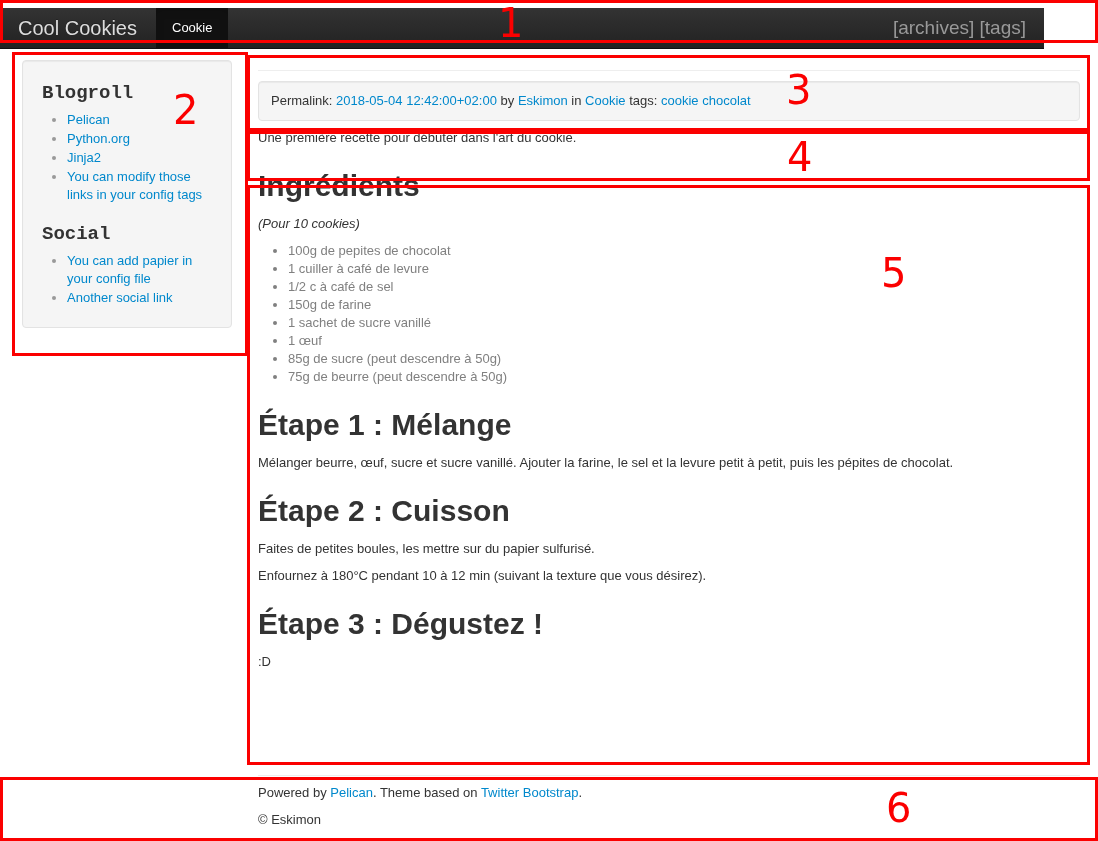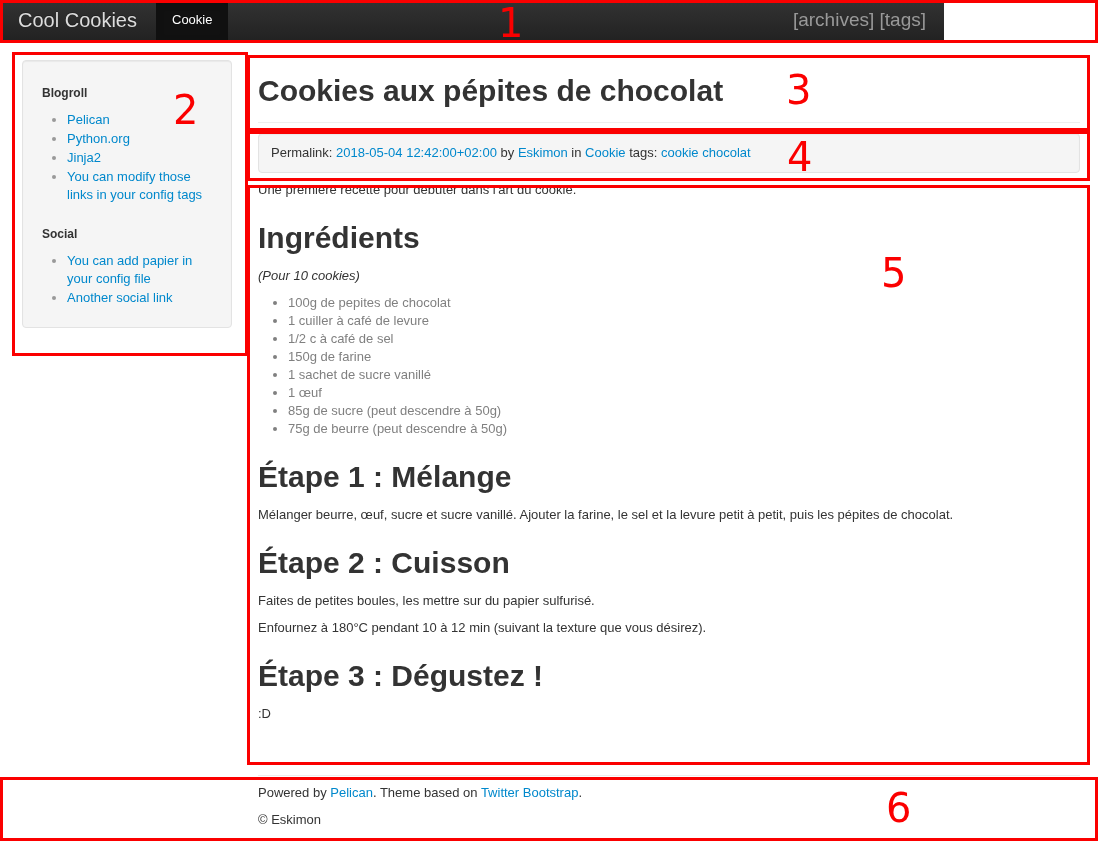--- a/index.html
+++ b/index.html
@@ -17,22 +17,22 @@
     position: relative;
     width: 1098px;
     height: 841px;
     overflow: hidden;
     background: #ffffff;
   }
 
   
   .navbar {
     position: absolute;
-    left: 0; top: 0;
-    width: 944px;
+    left: 0; top: 8px;
+    width: 1044px;
     height: 40px;
     background: linear-gradient(to bottom, #333333 0%, #222222 100%);
     border-bottom: 1px solid #111111;
   }
   .navbar-inner {
     position: relative;
     width: 100%;
     height: 40px;
   }
   .brand {
@@ -96,24 +96,25 @@
   .well {
     background: #f5f5f5;
     border: 1px solid #e3e3e3;
     border-radius: 4px;
     box-shadow: inset 0 1px 1px rgba(0,0,0,.05);
     padding: 19px;
     min-height: 20px;
   }
   .widget-title {
     margin: 10px 0 8px 0;
-    font-size: 12px;
+    font-size: 19px;
     font-weight: bold;
     line-height: 20px;
     color: #333333;
+    font-family: Liberation Mono, monospace;
   }
   .widget-title:first-child { margin-top: 3px; }
   .widget-list {
     margin: 0 0 20px 0;
     padding-left: 25px;
     list-style: disc;
   }
   .widget-list li {
     line-height: 18px;
     margin-bottom: 1px;
@@ -256,23 +257,20 @@
       <h4 class="widget-title">Social</h4>
       <ul class="widget-list last">
         <li><a href="#">You can add papier in your config file</a></li>
         <li><a href="#">Another social link</a></li>
       </ul>
     </div>
   </div>
 
   <div class="content">
 
-    <h1 class="entry-title">
-      <a href="#">Cookies aux pépites de chocolat</a>
-    </h1>
     <hr class="hr">
 
     <div class="post-info">
       <span>Permalink:</span>
       <a href="#">2018-05-04 12:42:00+02:00</a>
       <span>by</span>
       <a href="#">Eskimon</a>
       <span>in</span>
       <a href="#">Cookie</a>
       <span>tags:</span>

